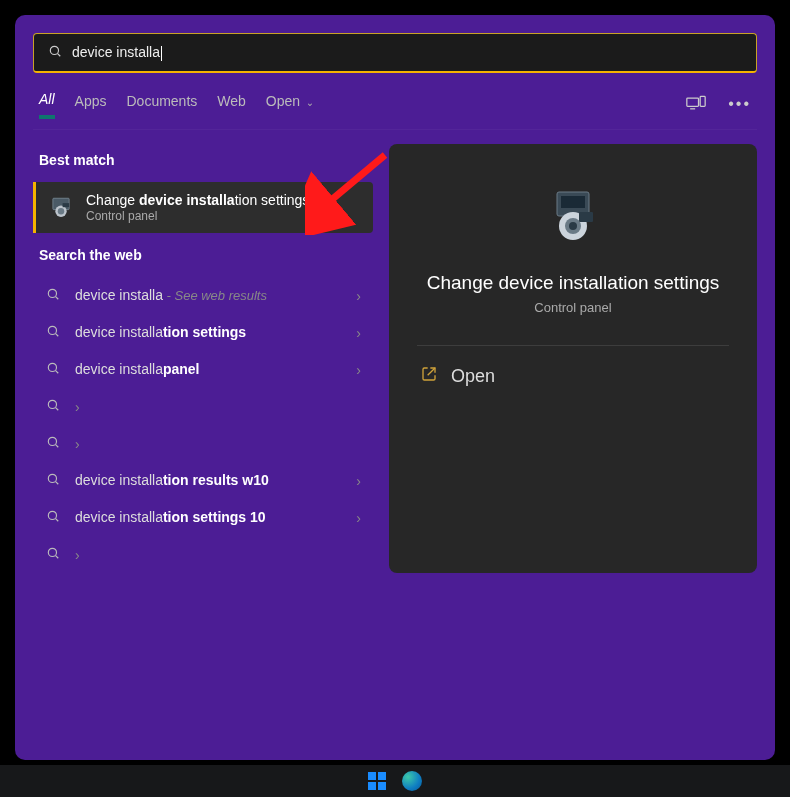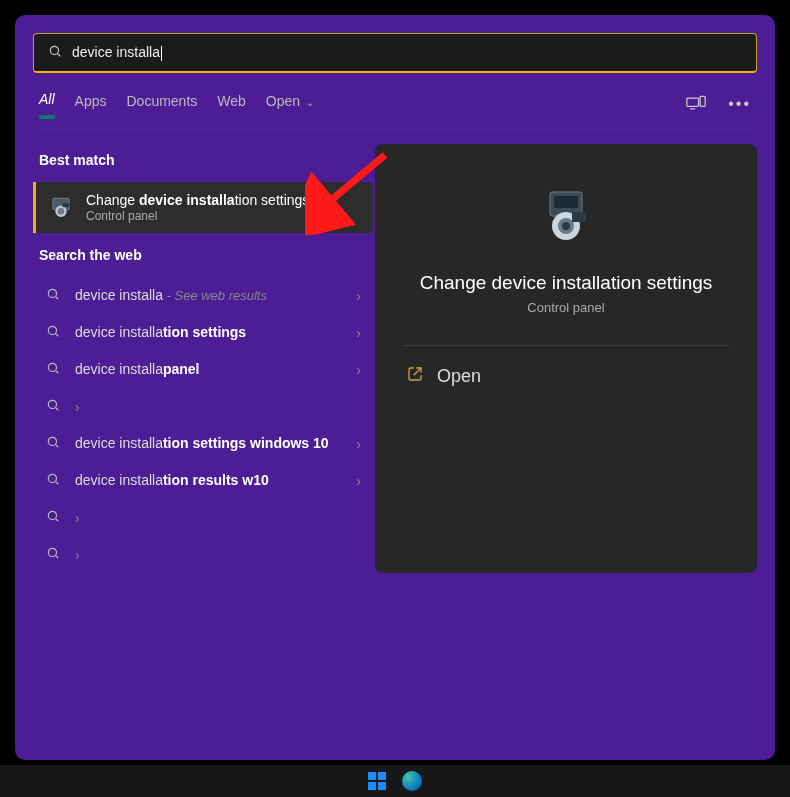--- a/index.html
+++ b/index.html
@@ -44,21 +44,21 @@
       align-items: center;
       gap: 20px;
       padding: 0 6px 10px;
       border-bottom: 1px solid rgba(255,255,255,0.04);
       margin-bottom: 14px;
     }
     .tab { color: #bbb; font-size: 14px; cursor: pointer; padding-bottom: 8px; }
     .tab.active { color: #fff; border-bottom: 4px solid #0f766e; font-style: italic; }
     .tab .chev { font-size: 10px; margin-left: 3px; color: #aaa; }
     .tabs-icons { margin-left: auto; display: flex; gap: 22px; color: #ccc; }
-    .content { display: flex; gap: 2px; justify-content: space-between; }
+    .content { display: flex; gap: 16px; justify-content: space-between; }
     .left { width: 340px; }
     .right {
       flex: 1;
       background: #272727;
       border-radius: 8px;
       padding: 40px 28px 20px;
       display: flex;
       flex-direction: column;
       align-items: center;
     }
@@ -230,36 +230,36 @@
                 <circle cx="11" cy="11" r="7"></circle>
                 <line x1="21" y1="21" x2="16.5" y2="16.5"></line>
               </svg></span>
             <span class="chevr">›</span>
           </div>
           <div class="list-item">
             <span class="mag-sm"><svg class="mag-svg" viewBox="0 0 24 24" fill="none" stroke="#bbb" stroke-width="2">
                 <circle cx="11" cy="11" r="7"></circle>
                 <line x1="21" y1="21" x2="16.5" y2="16.5"></line>
               </svg></span>
-            <span class="txt">device installa<b>tion settings windows 10</b></span>
             <span class="chevr">›</span>
           </div>
           <div class="list-item">
             <span class="mag-sm"><svg class="mag-svg" viewBox="0 0 24 24" fill="none" stroke="#bbb" stroke-width="2">
                 <circle cx="11" cy="11" r="7"></circle>
                 <line x1="21" y1="21" x2="16.5" y2="16.5"></line>
               </svg></span>
             <span class="txt">device installa<b>tion results w10</b></span>
             <span class="chevr">›</span>
           </div>
           <div class="list-item">
             <span class="mag-sm"><svg class="mag-svg" viewBox="0 0 24 24" fill="none" stroke="#bbb" stroke-width="2">
                 <circle cx="11" cy="11" r="7"></circle>
                 <line x1="21" y1="21" x2="16.5" y2="16.5"></line>
               </svg></span>
+            <span class="txt">device installa<b>tion settings 10</b></span>
             <span class="chevr">›</span>
           </div>
           <div class="list-item">
             <span class="mag-sm"><svg class="mag-svg" viewBox="0 0 24 24" fill="none" stroke="#bbb" stroke-width="2">
                 <circle cx="11" cy="11" r="7"></circle>
                 <line x1="21" y1="21" x2="16.5" y2="16.5"></line>
               </svg></span>
             <span class="chevr">›</span>
           </div>
         </div>

